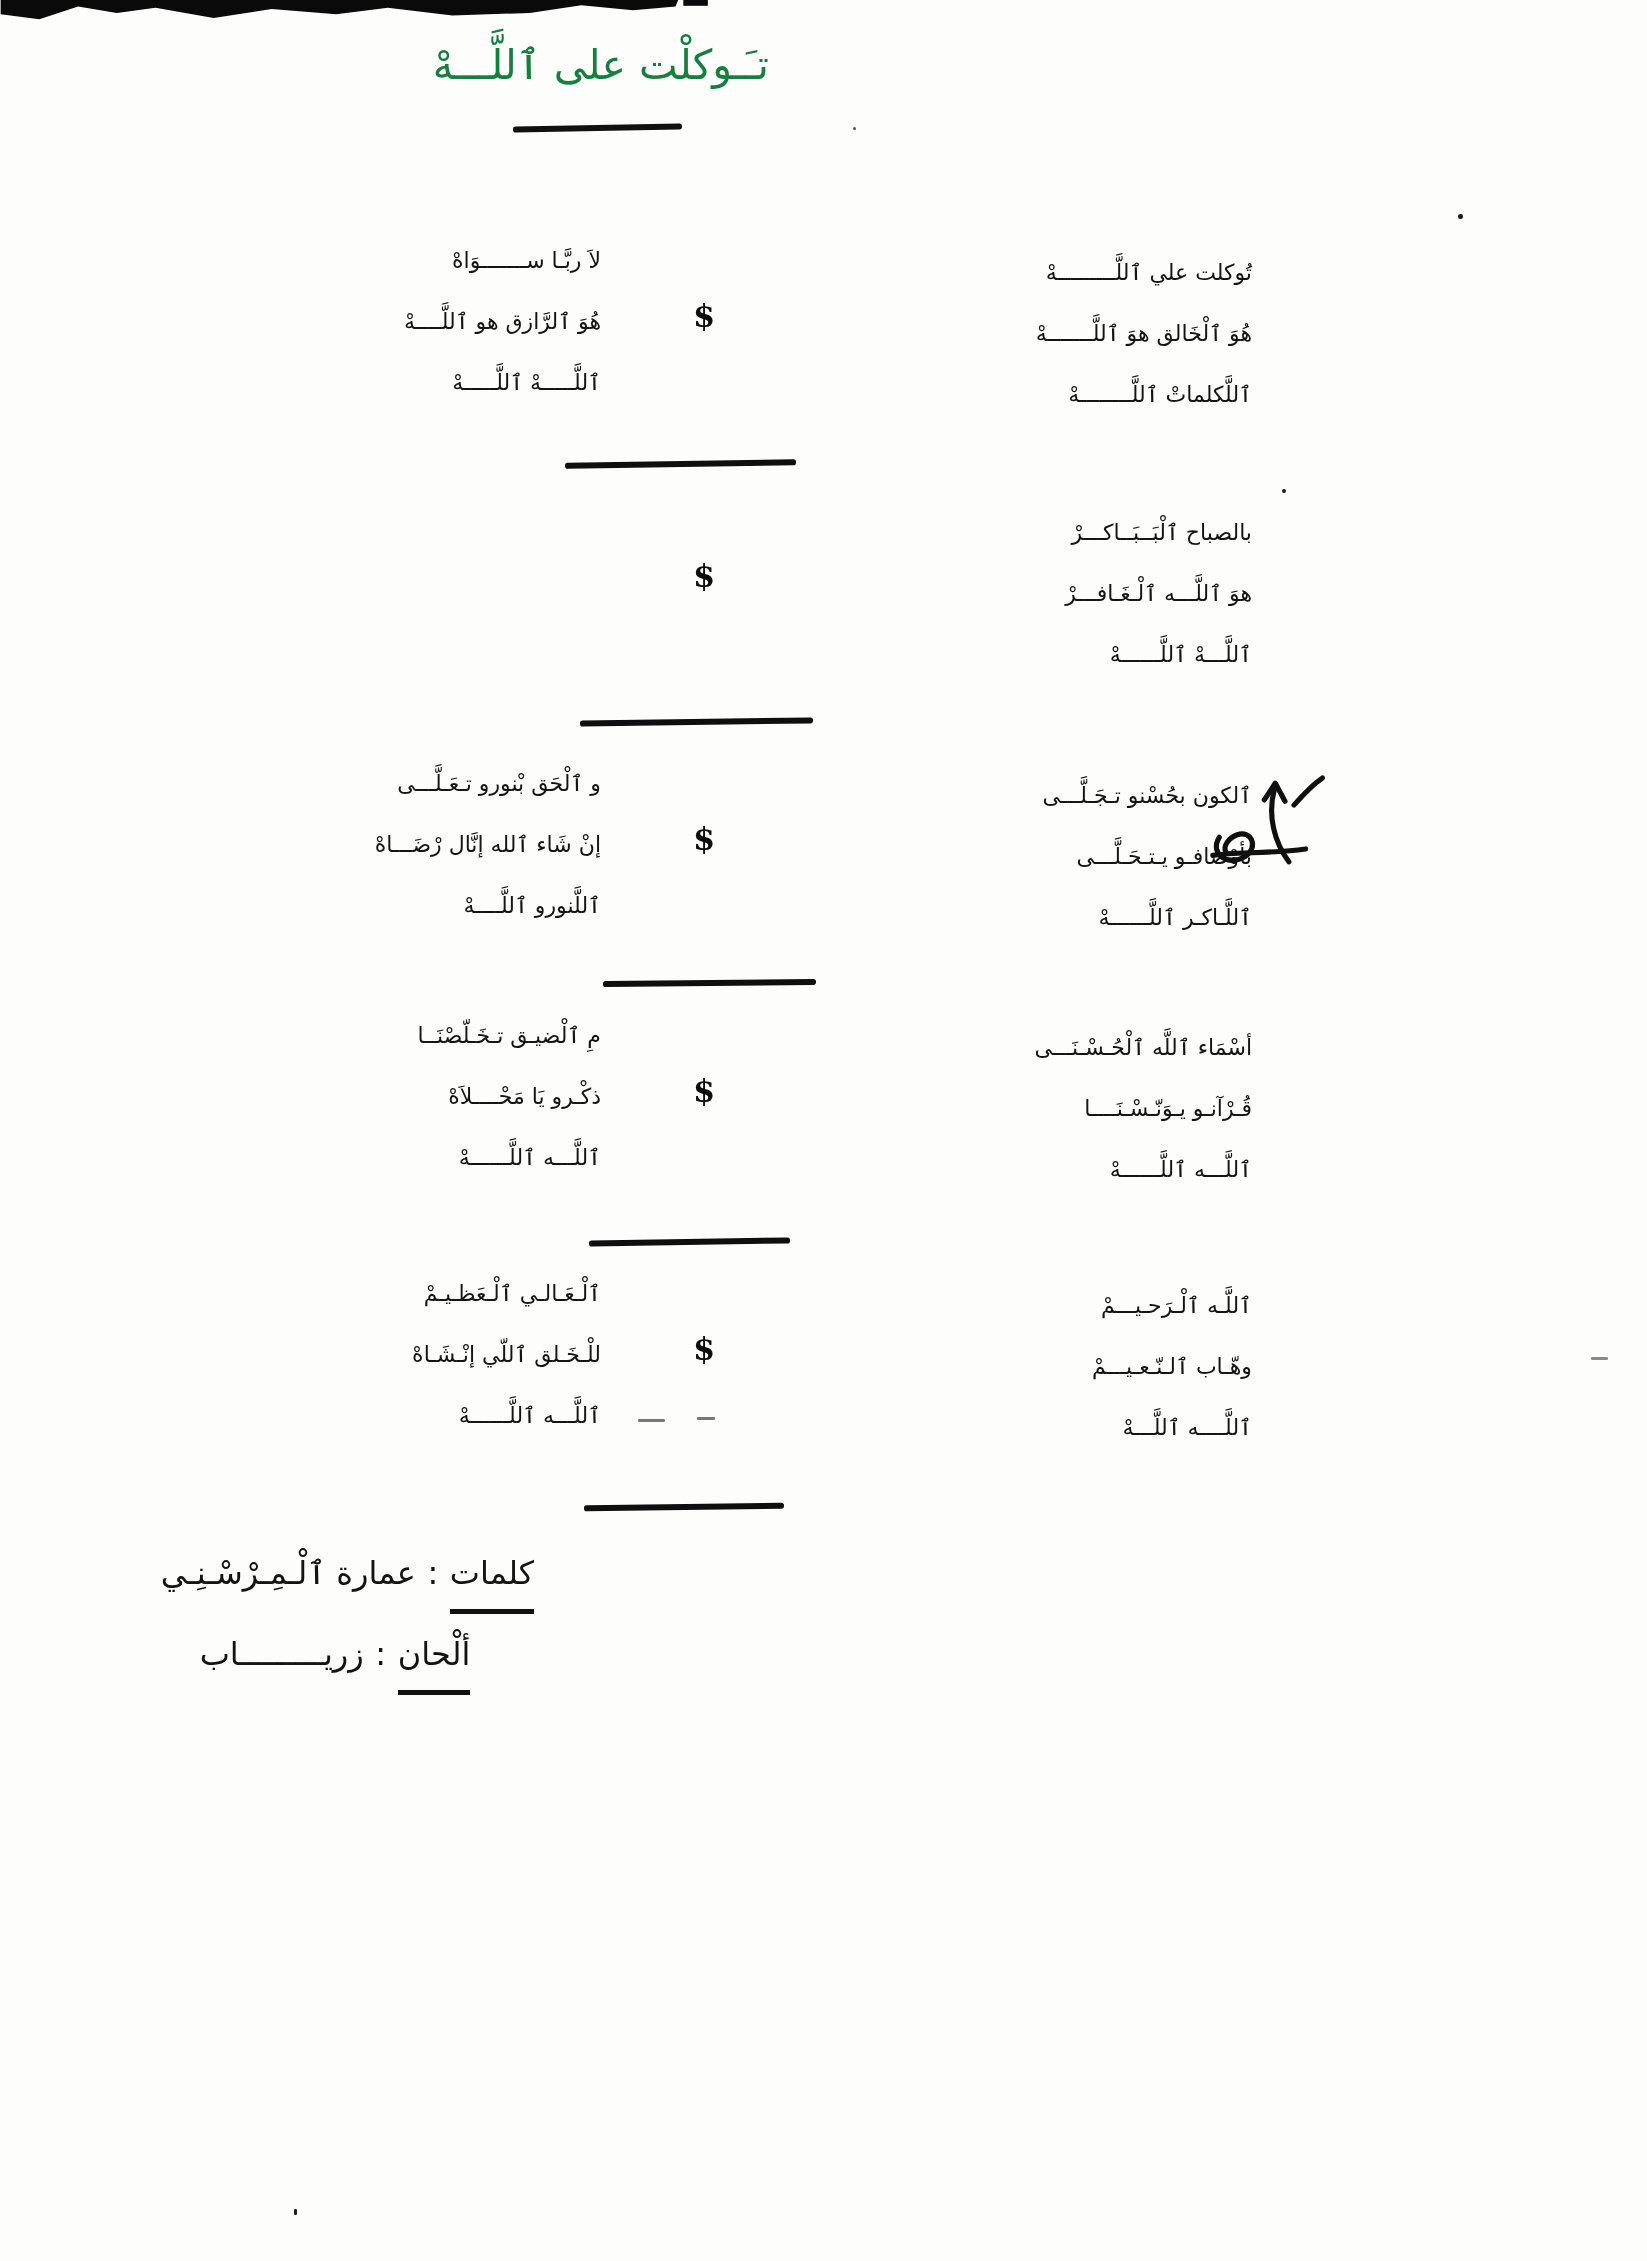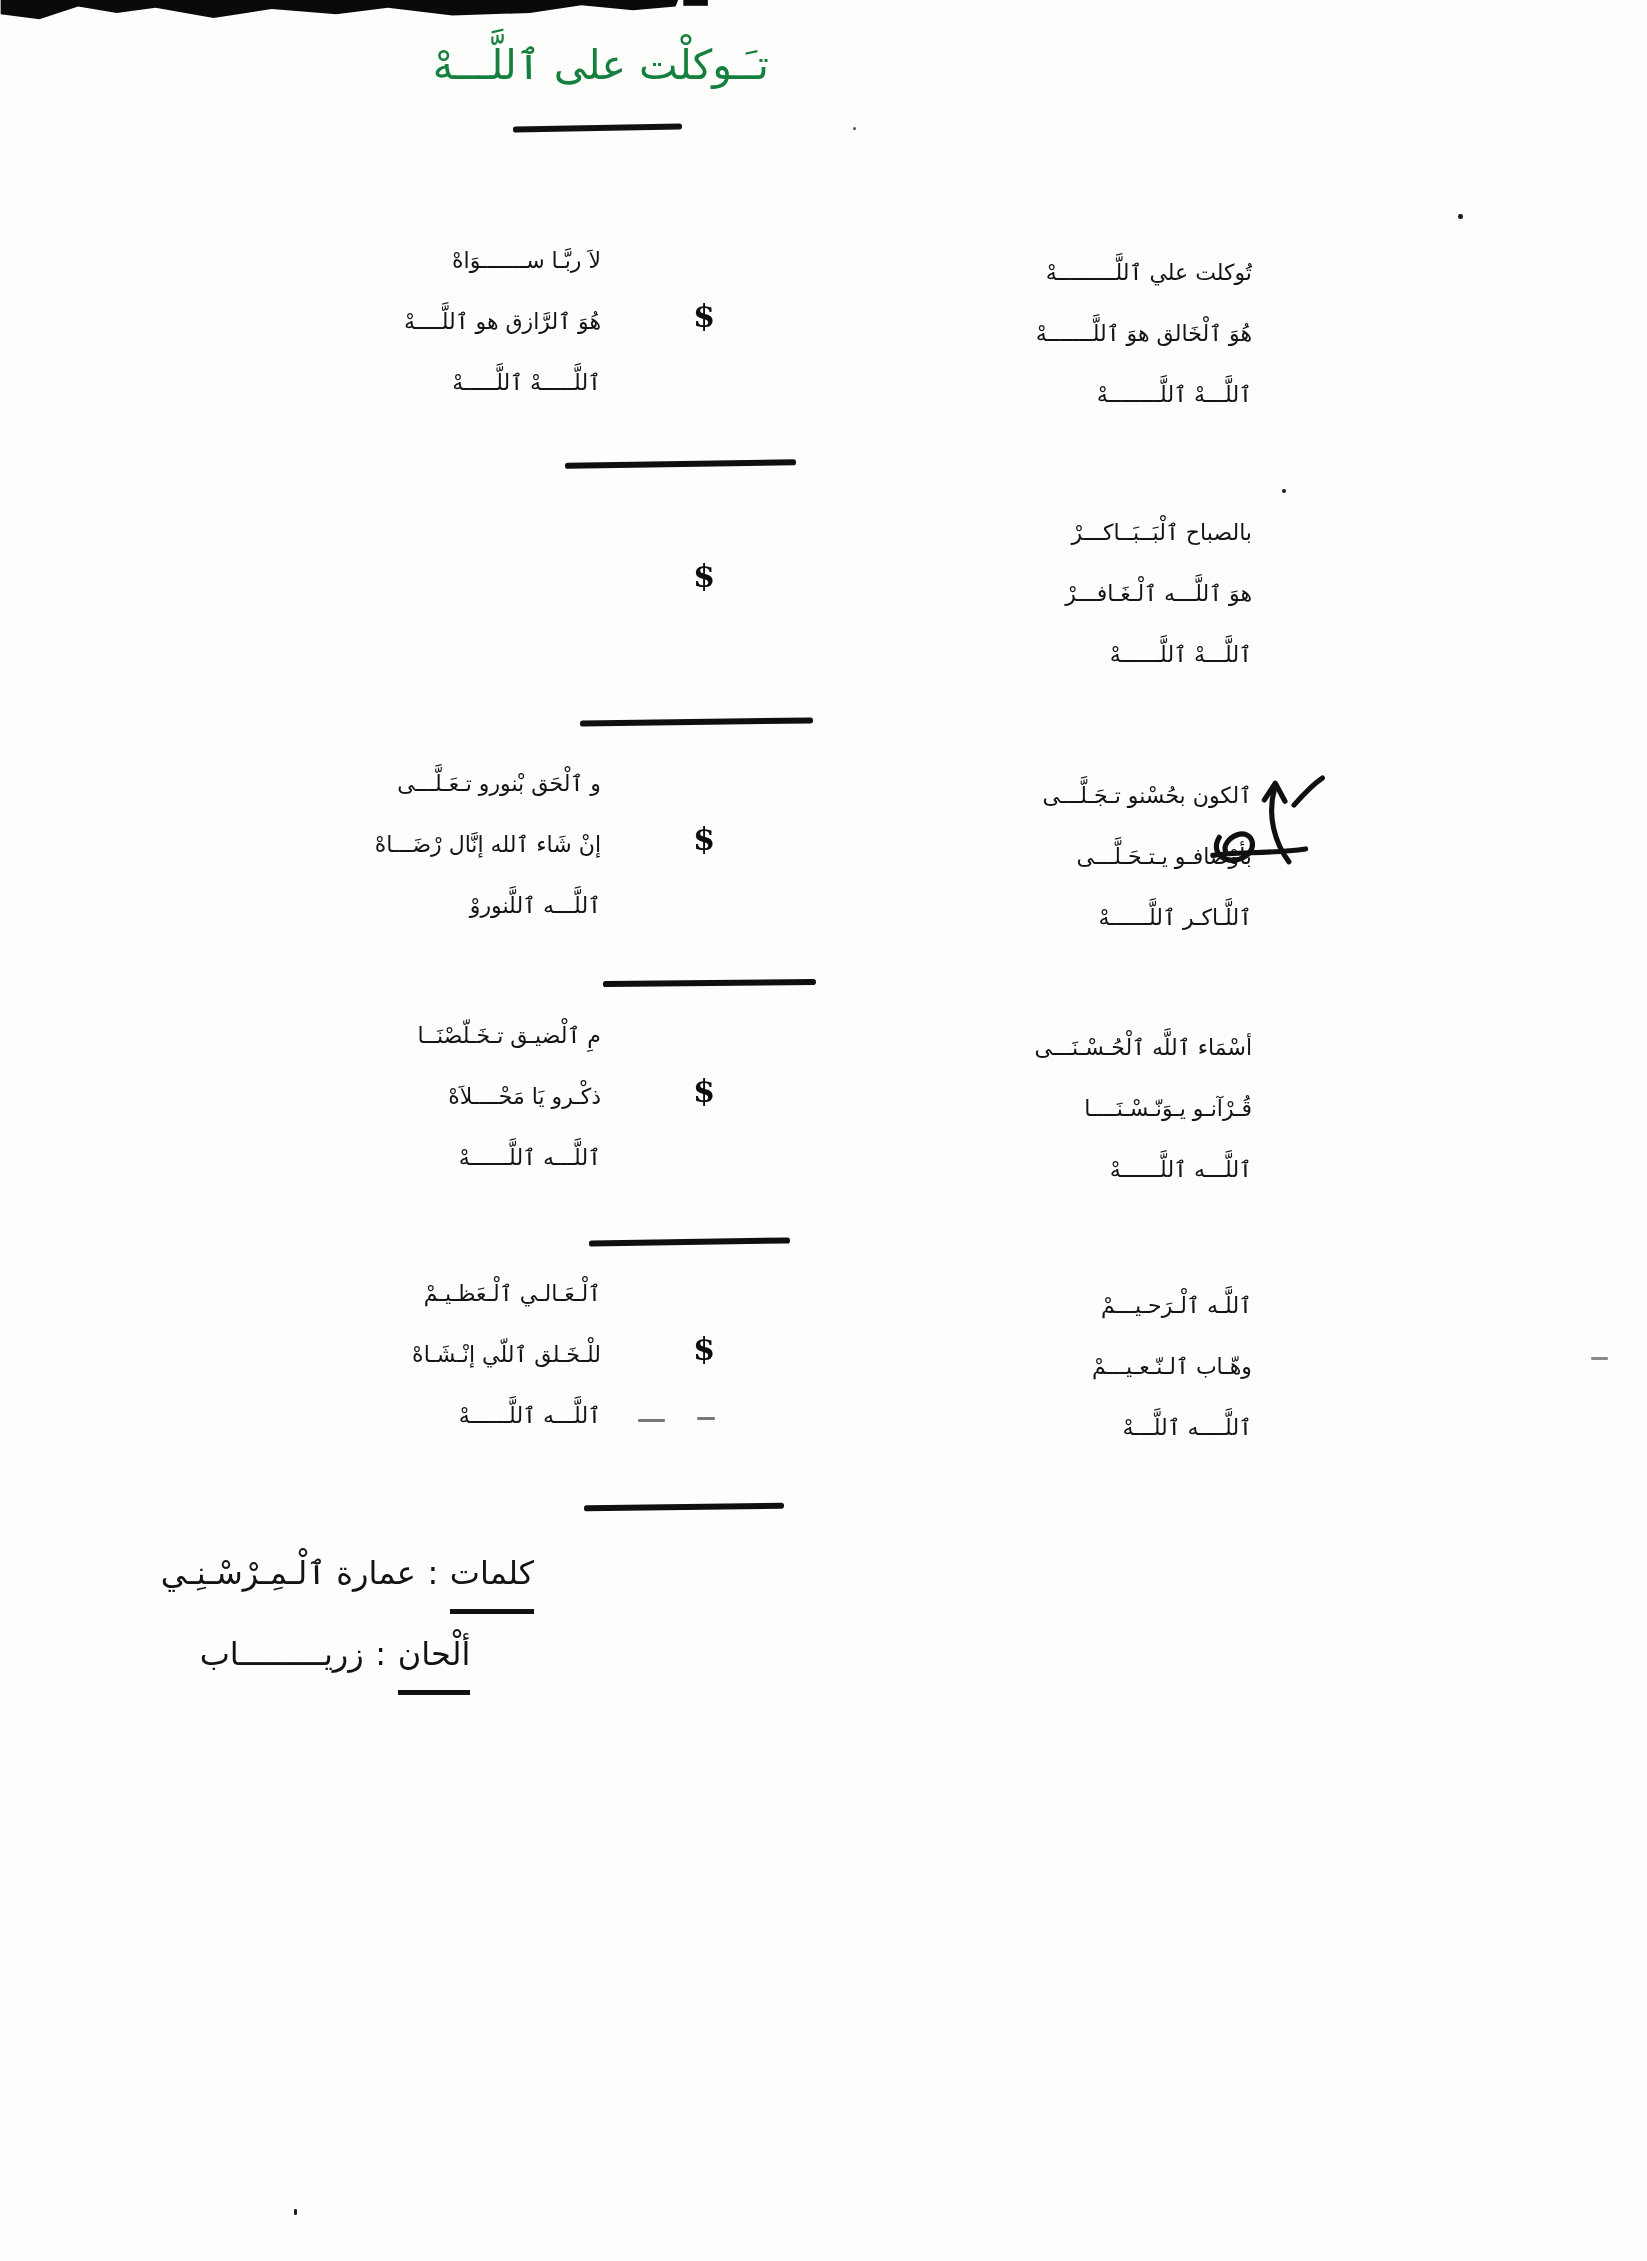--- a/index.html
+++ b/index.html
@@ -79,21 +79,21 @@
     <rect x="1058" y="0" width="38" height="9" fill="#0a0a0a"></rect>
   </svg>
 
   <div class="title">تـَـوكلْت على ٱللَّـــهْ</div>
   <div class="title-underline"></div>
 
   <div class="stanza s1">
     <div class="col col-right">
       <div class="ln">تُوكلت علي ٱللَّـــــــــهْ</div>
       <div class="ln">هُوَ ٱلْخَالق هوَ ٱللَّـــــــهْ</div>
-      <div class="ln">ٱللَّـــهْ ٱللَّــــــــهْ</div>
+      <div class="ln">ٱللَّكلماتْ ٱللَّــــــــهْ</div>
     </div>
     <div class="dollar">$</div>
     <div class="col col-left">
       <div class="ln">لاَ ربَّـا ســـــــوَاهْ</div>
       <div class="ln">هُوَ ٱلرَّازق هو ٱللَّــــهْ</div>
       <div class="ln">ٱللَّـــــهْ ٱللَّـــــهْ</div>
     </div>
   </div>
   <div class="rule r1"></div>
 
@@ -110,21 +110,21 @@
   <div class="stanza s3">
     <div class="col col-right">
       <div class="ln">ٱلكون بحُسْنو تـجَـلَّـــى</div>
       <div class="ln">بأوْصَافـو يـتـحَـلَّـــى</div>
       <div class="ln">ٱللَّـاكـر ٱللَّــــــهْ</div>
     </div>
     <div class="dollar">$</div>
     <div class="col col-left">
       <div class="ln">و ٱلْحَق بْنورو تـعَـلَّـــى</div>
       <div class="ln">إنْ شَاء ٱلله إنَّال رْضَـــاهْ</div>
-      <div class="ln">ٱللَّـــه ٱللَّنوروْ</div>
+      <div class="ln">ٱللَّنورو ٱللَّــــهْ</div>
     </div>
   </div>
   <div class="rule r3"></div>
 
   <svg class="scribble" width="136" height="116" viewBox="0 0 210 180">
     <g fill="none" stroke="#101010" stroke-width="8" stroke-linecap="round" stroke-linejoin="round">
       <path d="M142 158 C120 128 108 86 120 44"></path>
       <path d="M104 62 L121 36 L136 64"></path>
       <path d="M34 120 C18 146 48 166 74 150 C96 136 84 108 62 116 C48 121 40 134 44 142"></path>
       <path d="M24 148 C60 142 110 146 168 138"></path>

